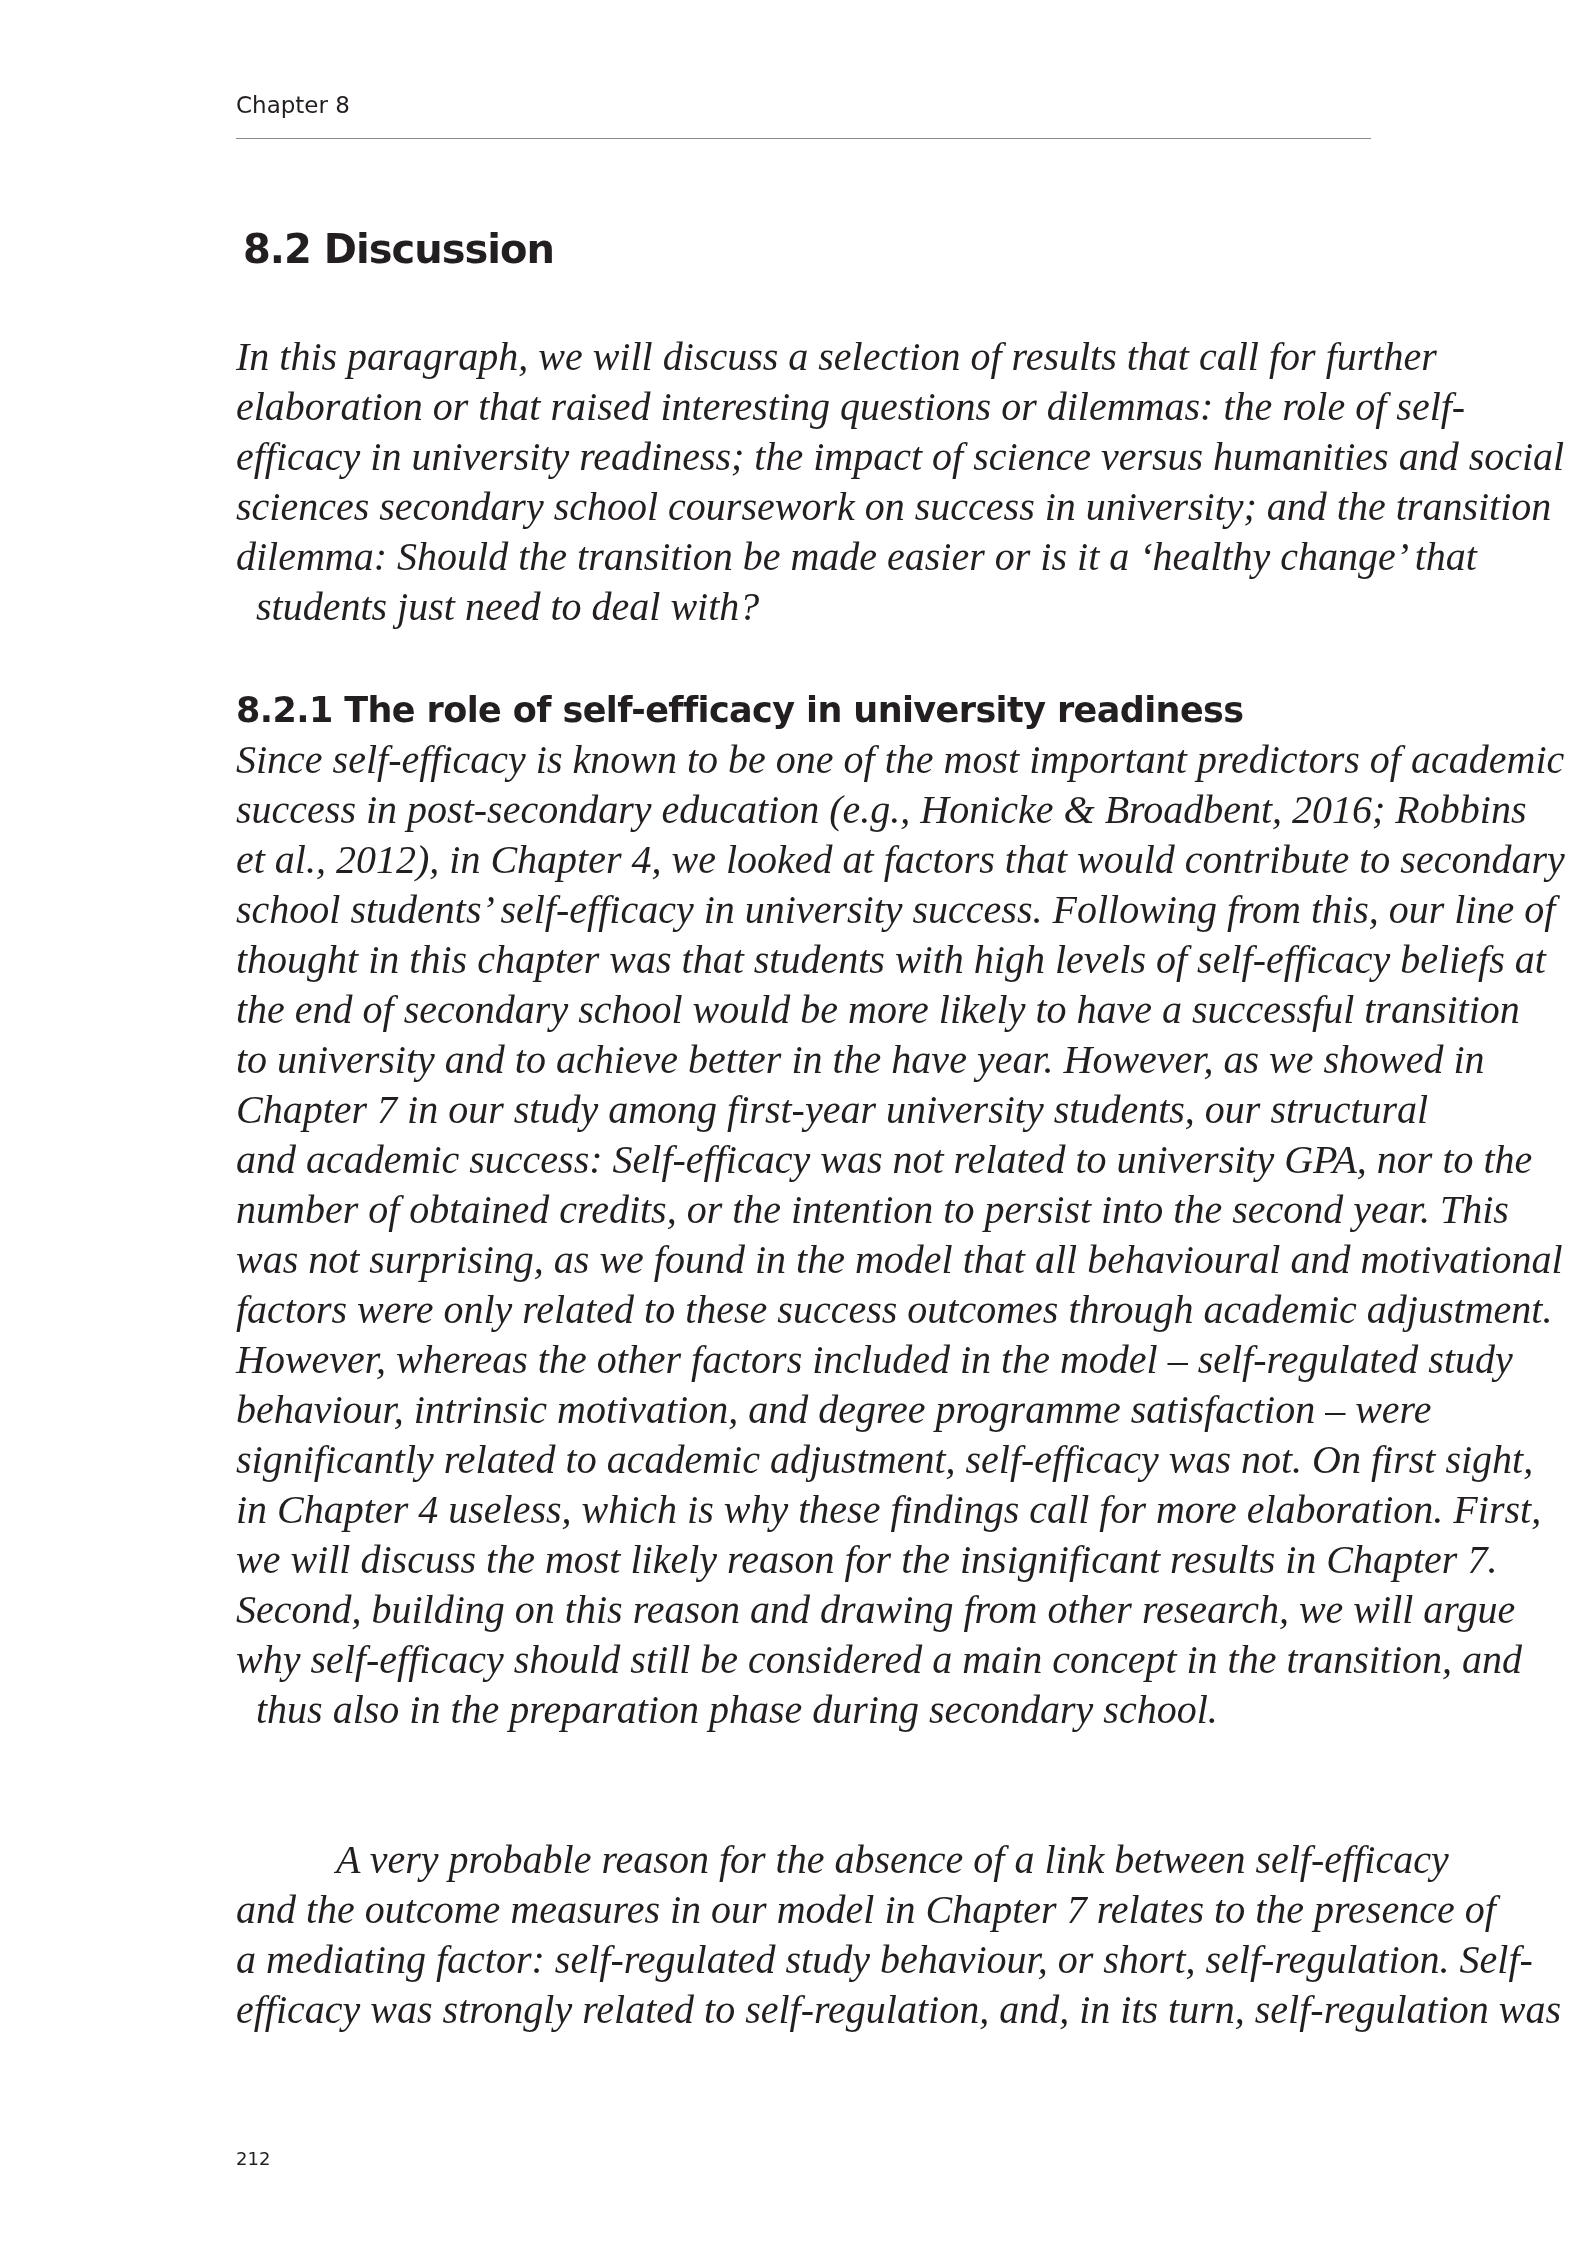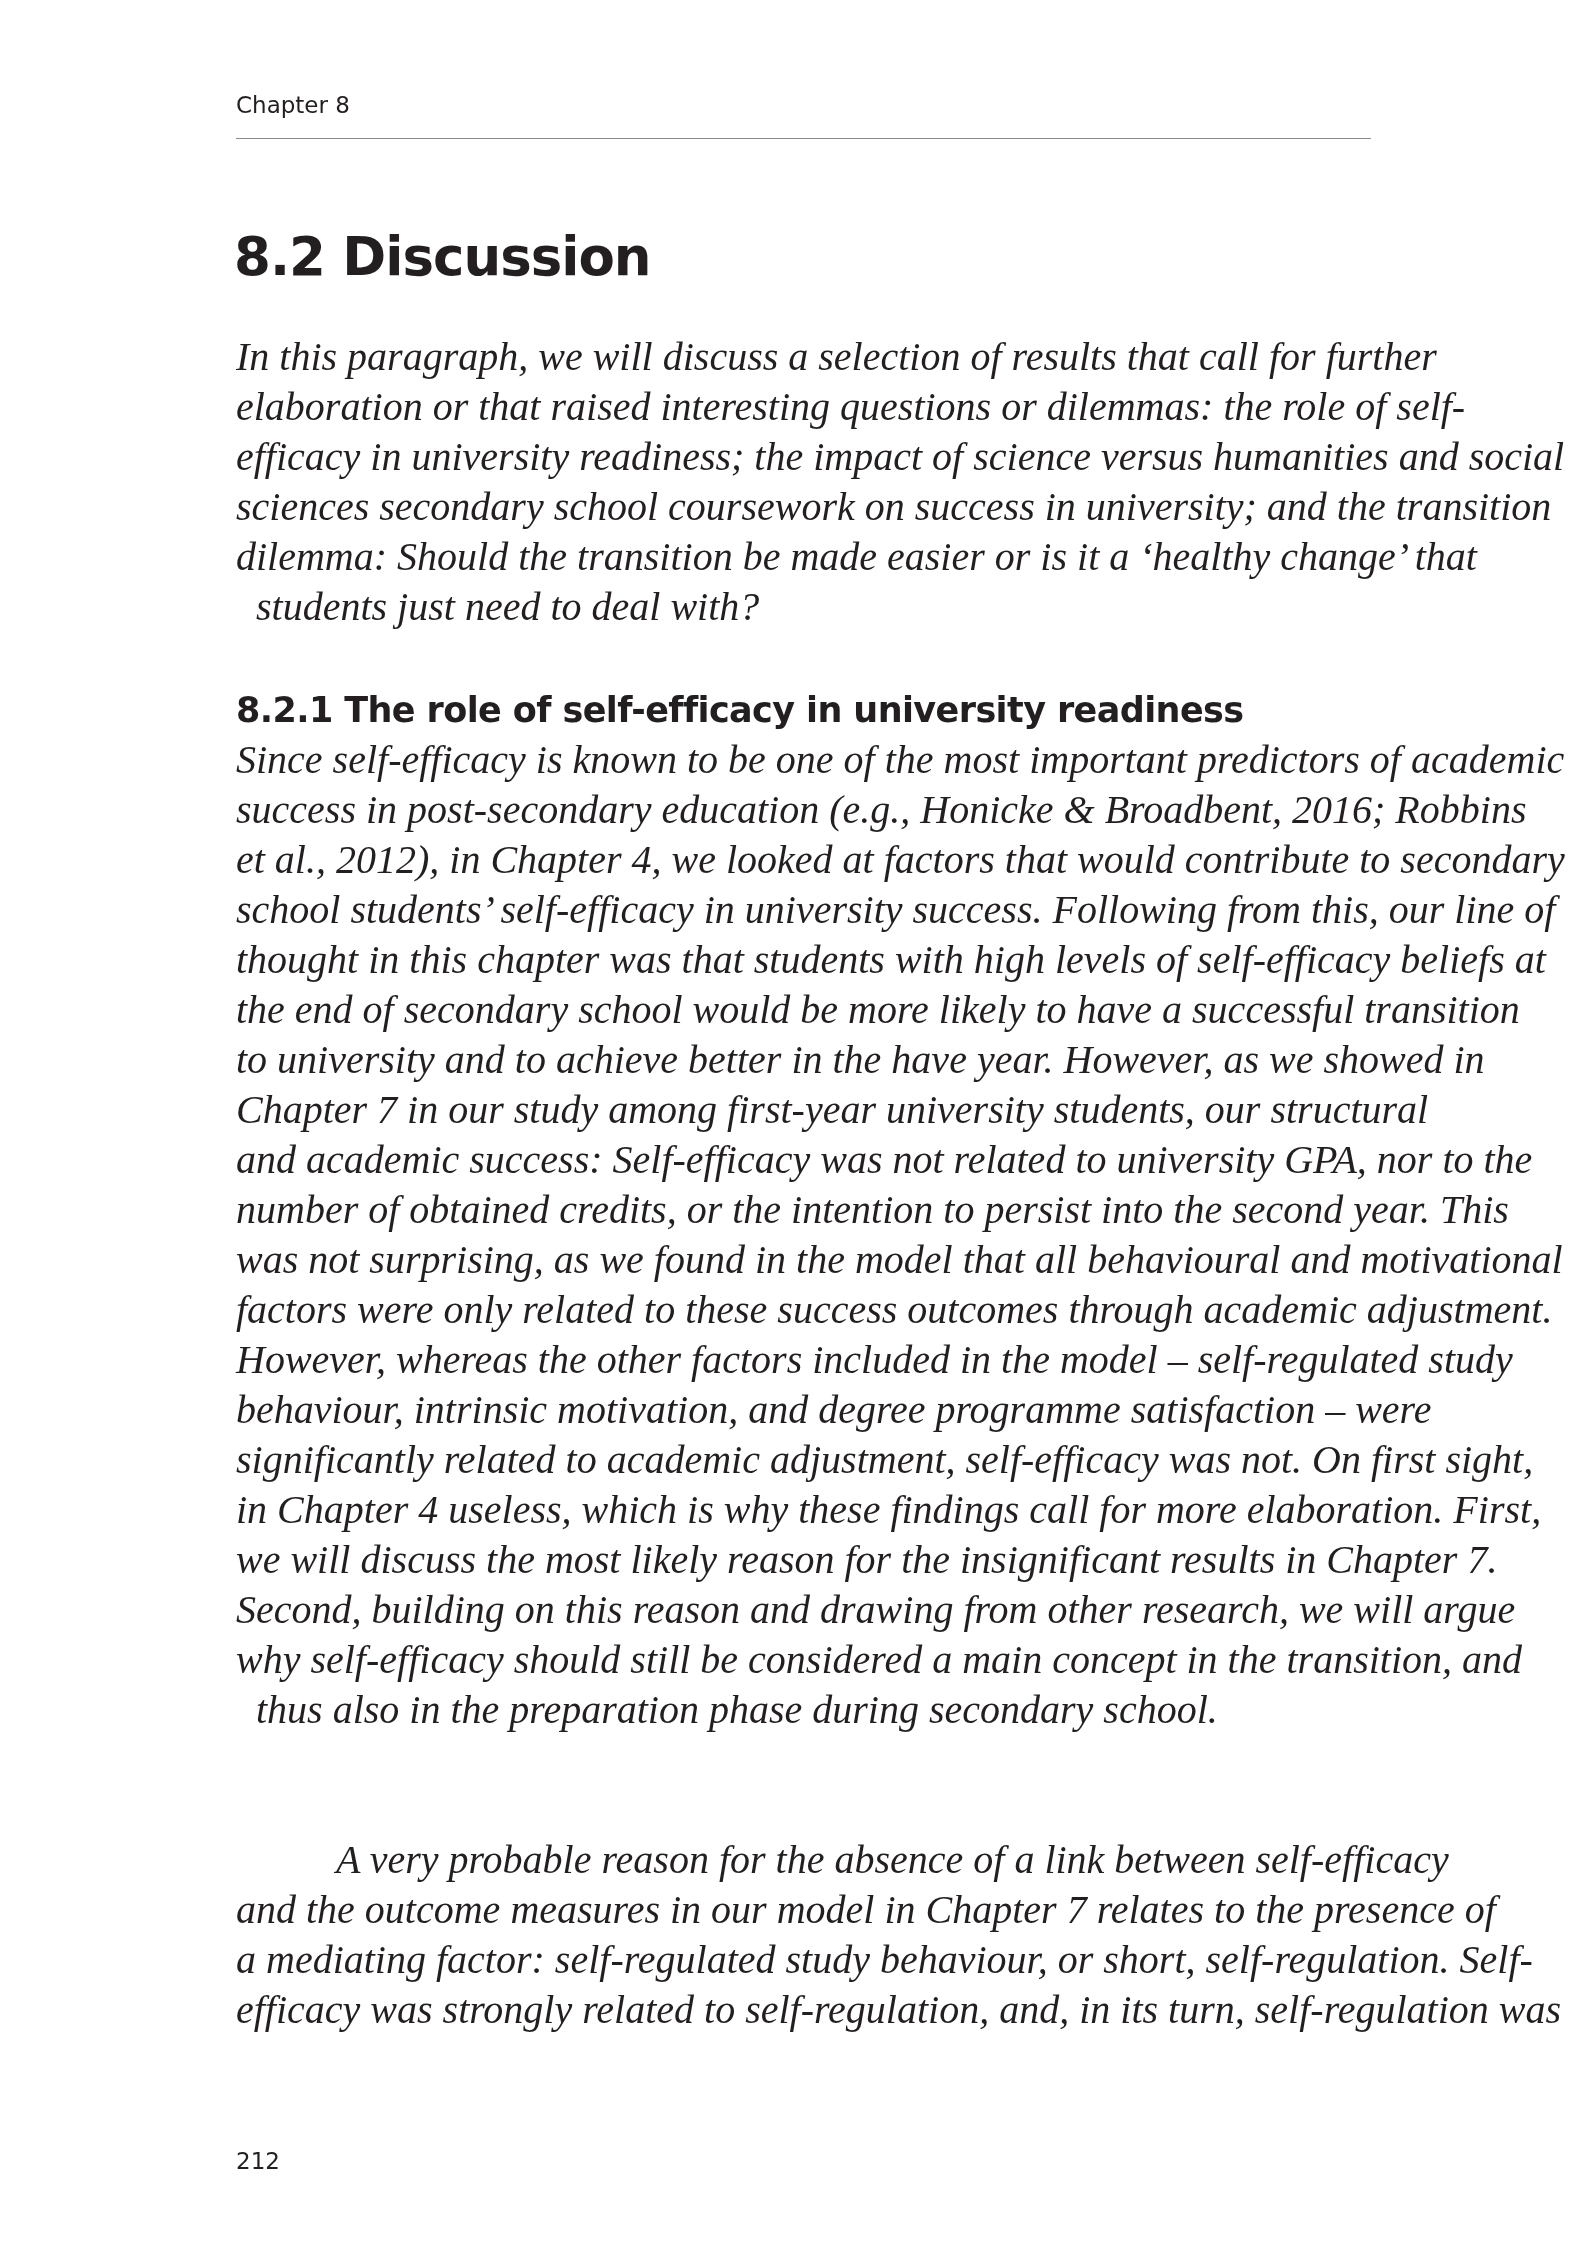--- a/index.html
+++ b/index.html
@@ -1,25 +1,25 @@
 <!DOCTYPE html>
 <html><head>
 <meta charset="utf-8">
 <style>
   html, body { margin:0; padding:0; background:#ffffff; }
   body { width:1593px; height:2250px; position:relative; overflow:hidden; color:#231f20; }
   .running-head { position:absolute; left:236px; top:92px; font-family:"DejaVu Sans", sans-serif; font-size:23px; color:#231f20; }
   .rule { position:absolute; left:236px; top:138px; width:1135px; height:0; border-top:1.5px solid #8a8a8a; }
-  .section-title { position:absolute; left:234px; top:226px; font-family:"DejaVu Sans", sans-serif; font-weight:bold; font-size:53px; letter-spacing:-1px; color:#231f20; margin:0; }
+  .section-title { position:absolute; left:243px; top:226px; font-family:"DejaVu Sans", sans-serif; font-weight:bold; font-size:40px; letter-spacing:-1px; color:#231f20; margin:0; }
   .block { position:absolute; left:236px; width:1135px; font-family:"Liberation Serif", serif; font-size:40px; color:#231f20;font-style:italic; }
   .line { height:50px; line-height:50px; white-space:nowrap; text-align:justify; text-align-last:justify; overflow:visible; }
   .line.last { text-align:left; text-align-last:left;margin-left:20px; }
   .line.indent { padding-left:100px; }
   .subsection-title { position:absolute; left:236px; top:690px; font-family:"DejaVu Sans", sans-serif; font-weight:bold; font-size:35px; letter-spacing:-0.6px; color:#231f20; margin:0; line-height:40px; }
-  .page-number { position:absolute; left:236px; top:2148px; font-family:"DejaVu Sans", sans-serif; font-size:23px; color:#231f20; }
+  .page-number { position:absolute; left:236px; top:2148px; font-family:"DejaVu Sans", sans-serif; font-size:18px; color:#231f20; }
 </style>
 </head>
 <body>
 
 <div class="running-head">Chapter 8</div>
 <div class="rule"></div>
 
 <h1 class="section-title">8.2 Discussion</h1>
 
 <div class="block" style="top:332px;">

